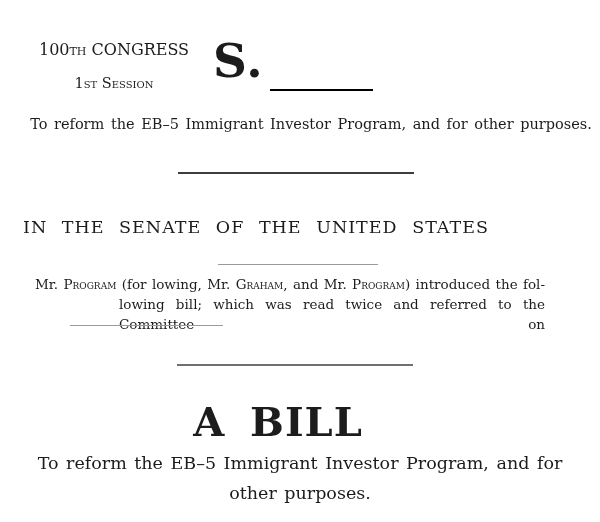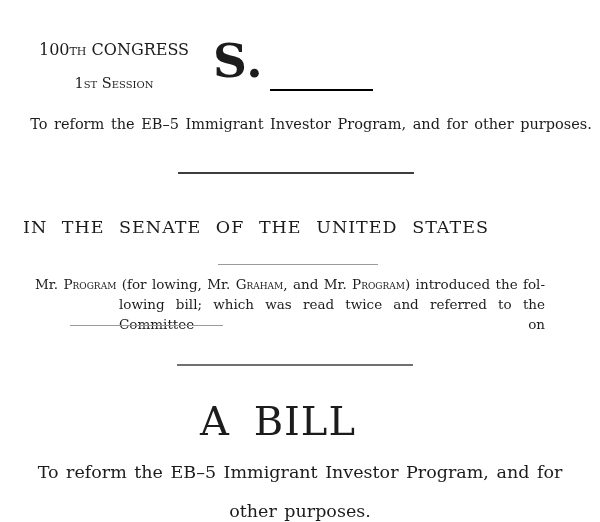--- a/index.html
+++ b/index.html
@@ -136,38 +136,37 @@
     font-variant: small-caps;
   }
   
   .bill-heading {
     position: absolute;
     top: 398px;
     left: 0;
     width: 556px;
     text-align: center;
     font-size: 40px;
-    font-weight: normal;
+    font-weight: bold;
     letter-spacing: 1px;
     word-spacing: 10px;
   }
   
   .long-title {
     position: absolute;
     top: 448px;
     left: 0;
     width: 600px;
     text-align: center;
     font-size: 17.5px;
     line-height: 30px;
     word-spacing: 2px;
   }
   .long-title-line {
     display: block;
-    margin-top: 9px;
   }
 </style>
 </head>
 <body>
 
 <div class="page">
 
   <div class="congress-block">
     <div class="congress-line"><span>100</span><span class="ordinal">th</span> <span class="upper">Congress</span></div>
     <div class="session-line"><span>1</span><span class="ordinal">st</span> <span class="smallcaps">Session</span></div>

